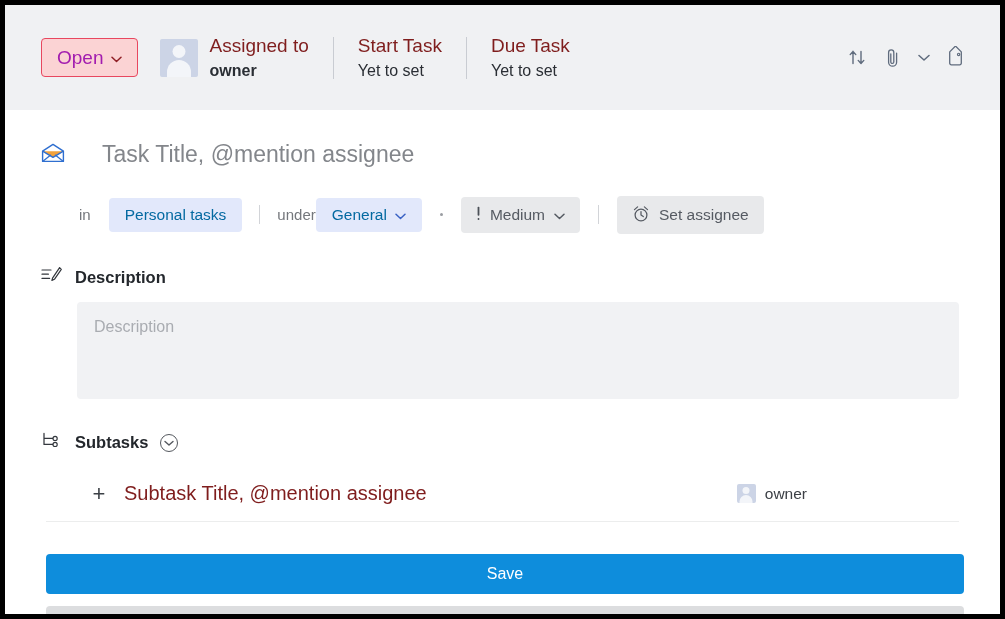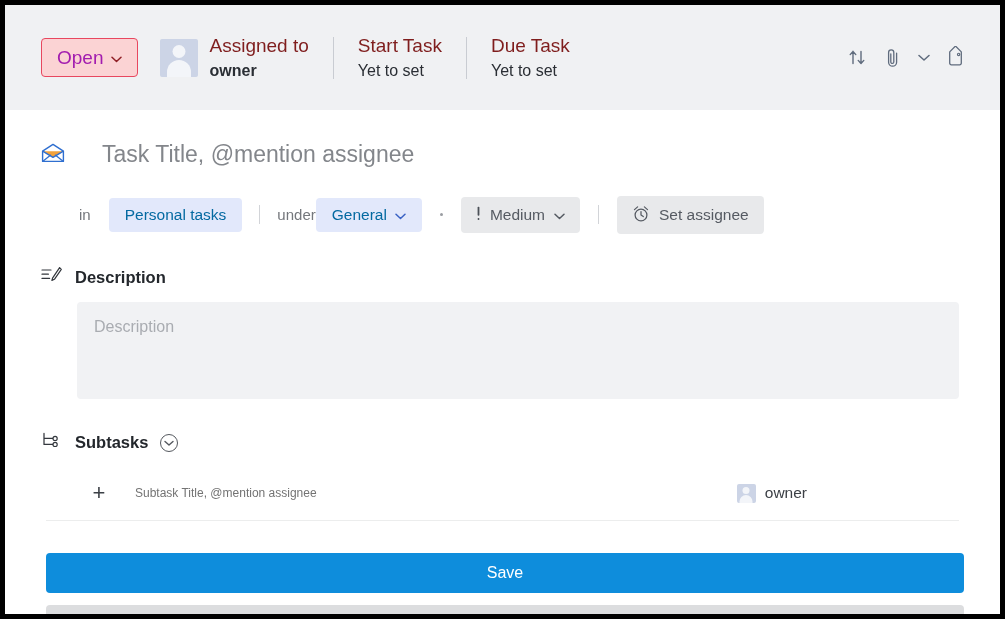--- a/index.html
+++ b/index.html
@@ -221,23 +221,23 @@
     font-size: 22px;
     color: #3c4046;
     text-align: center;
     cursor: pointer;
     line-height: 1;
     flex: 0 0 auto;
     margin-left: 36px;
   }
   .subtask-input {
     flex: 1 1 auto;
-    font-size: 12px;
-    color: #737373;
-    margin-left: 19px;
+    font-size: 20px;
+    color: #7f1d1d;
+    margin-left: 8px;
     cursor: text;
   }
   .subtask-owner {
     display: flex;
     align-items: center;
     gap: 9px;
     margin-right: 152px;
     flex: 0 0 auto;
   }
   .avatar-sm {

